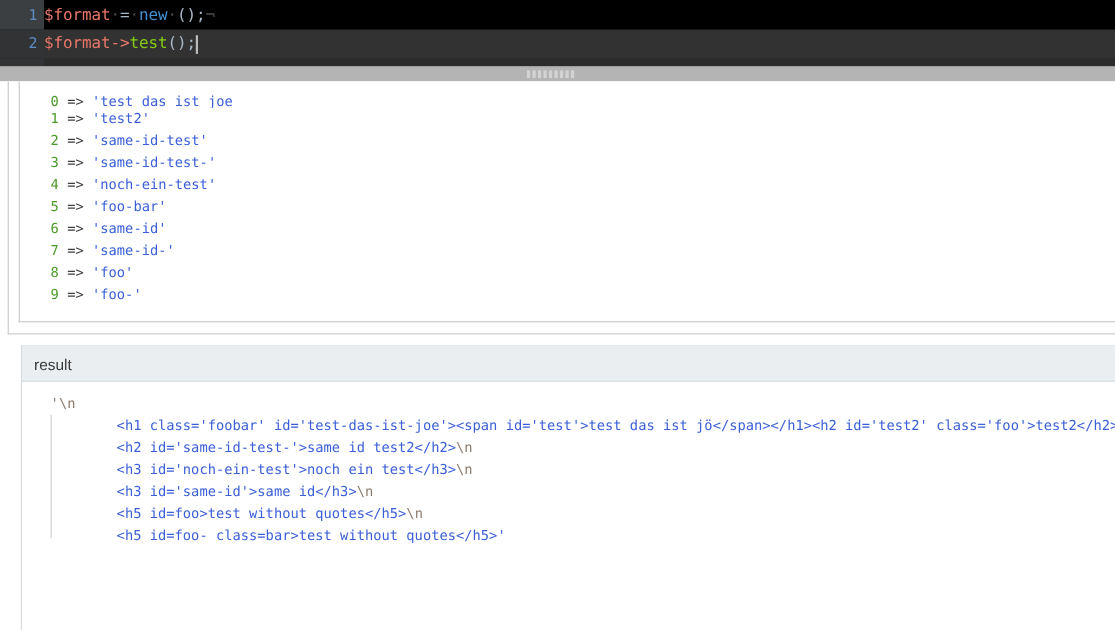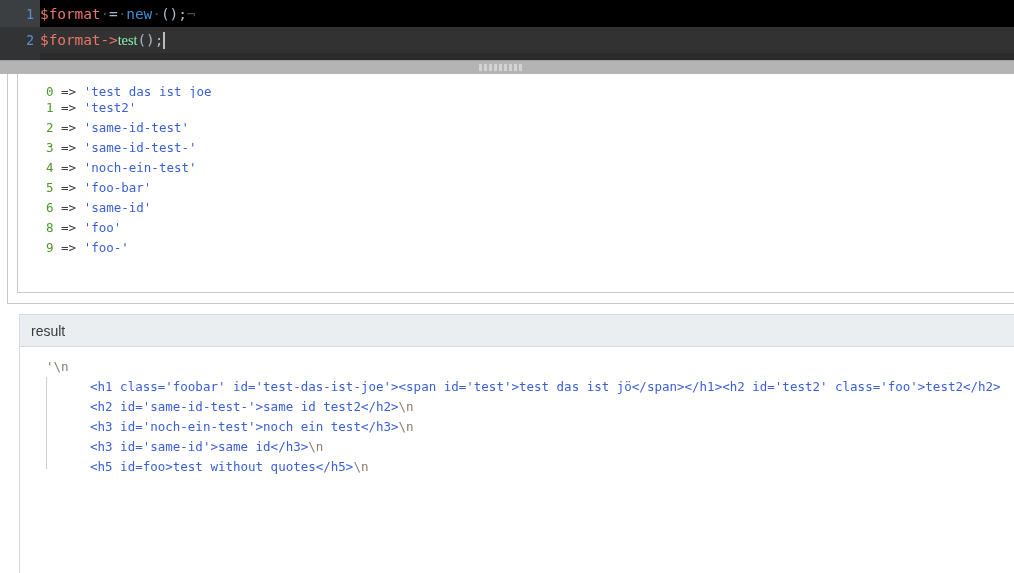--- a/index.html
+++ b/index.html
@@ -64,21 +64,21 @@
     padding-left: 0;
     height: 100%;
     display: flex;
     align-items: center;
     white-space: pre;
   }
   .tok-var   { color: #e8776a; }
   .tok-op    { color: #a9b7c6; }
   .tok-kw    { color: #3f8fd2; }
   .tok-cls   { color: #e0c46c; }
-  .tok-meth  { color: #86efac; font-family: Liberation Serif, serif; }
+  .tok-meth  { color: #84cc16; }
   .tok-punct { color: #a9b7c6; }
   .ws-dot { color: #4a4a4a; }
   .caret {
     display: inline-block;
     width: 2px;
     height: 17px;
     background: #bbbbbb;
     margin-left: 0px;
     vertical-align: middle;
   }
@@ -207,21 +207,21 @@
     left: 26px;
     top: 0;
     bottom: 8px;
     width: 1px;
     background: #cfcfcf;
   }
   .res-line {
     height: 20px;
     line-height: 20px;
     white-space: pre;
-    padding-left: 44px;
+    padding-left: 60px;
     color: #3b5fd9;
   }
   .esc { color: #8d7b6e; }
 </style>
 </head>
 <body>
 
 <div class="editor">
 
   <div class="editor-line line1">
@@ -266,35 +266,37 @@
   <div class="dump-outer"></div>
   <div class="dump-inner"></div>
   <div class="dump-rows" id="dump-rows">
       <div class="dump-row clipped"><span class="k-idx">0</span><span class="k-arrow"> =&gt; </span><span class="k-str">'test das ist joe</span></div>
       <div class="dump-row"><span class="k-idx">1</span><span class="k-arrow"> =&gt; </span><span class="k-str">'test2'</span></div>
       <div class="dump-row"><span class="k-idx">2</span><span class="k-arrow"> =&gt; </span><span class="k-str">'same-id-test'</span></div>
       <div class="dump-row"><span class="k-idx">3</span><span class="k-arrow"> =&gt; </span><span class="k-str">'same-id-test-'</span></div>
       <div class="dump-row"><span class="k-idx">4</span><span class="k-arrow"> =&gt; </span><span class="k-str">'noch-ein-test'</span></div>
       <div class="dump-row"><span class="k-idx">5</span><span class="k-arrow"> =&gt; </span><span class="k-str">'foo-bar'</span></div>
       <div class="dump-row"><span class="k-idx">6</span><span class="k-arrow"> =&gt; </span><span class="k-str">'same-id'</span></div>
+      <div class="dump-row"><span class="k-idx">7</span><span class="k-arrow"> =&gt; </span><span class="k-str">'same-id-'</span></div>
       <div class="dump-row"><span class="k-idx">8</span><span class="k-arrow"> =&gt; </span><span class="k-str">'foo'</span></div>
       <div class="dump-row"><span class="k-idx">9</span><span class="k-arrow"> =&gt; </span><span class="k-str">'foo-'</span></div>
     </div>
 </div>
 
 <div class="result-panel">
   <div class="result-head">
     <span>result</span>
   </div>
   <div class="result-body">
     <div class="res-prefix">'\n</div>
     <div class="res-lines">
       <div class="res-guide"></div>
       <div id="res-lines-host">
           <div class="res-line"><span>&lt;h1 class='foobar' id='test-das-ist-joe'&gt;&lt;span id='test'&gt;test das ist jö&lt;/span&gt;&lt;/h1&gt;&lt;h2 id='test2' class='foo'&gt;test2&lt;/h2&gt;</span><span></span></div>
           <div class="res-line"><span>&lt;h2 id='same-id-test-'&gt;same id test2&lt;/h2&gt;</span><span class="esc">\n</span><span></span></div>
           <div class="res-line"><span>&lt;h3 id='noch-ein-test'&gt;noch ein test&lt;/h3&gt;</span><span class="esc">\n</span><span></span></div>
           <div class="res-line"><span>&lt;h3 id='same-id'&gt;same id&lt;/h3&gt;</span><span class="esc">\n</span><span></span></div>
           <div class="res-line"><span>&lt;h5 id=foo&gt;test without quotes&lt;/h5&gt;</span><span class="esc">\n</span><span></span></div>
+          <div class="res-line"><span>&lt;h5 id=foo- class=bar&gt;test without quotes&lt;/h5&gt;'</span></div>
         </div>
     </div>
   </div>
 </div>
 
 </body></html>

